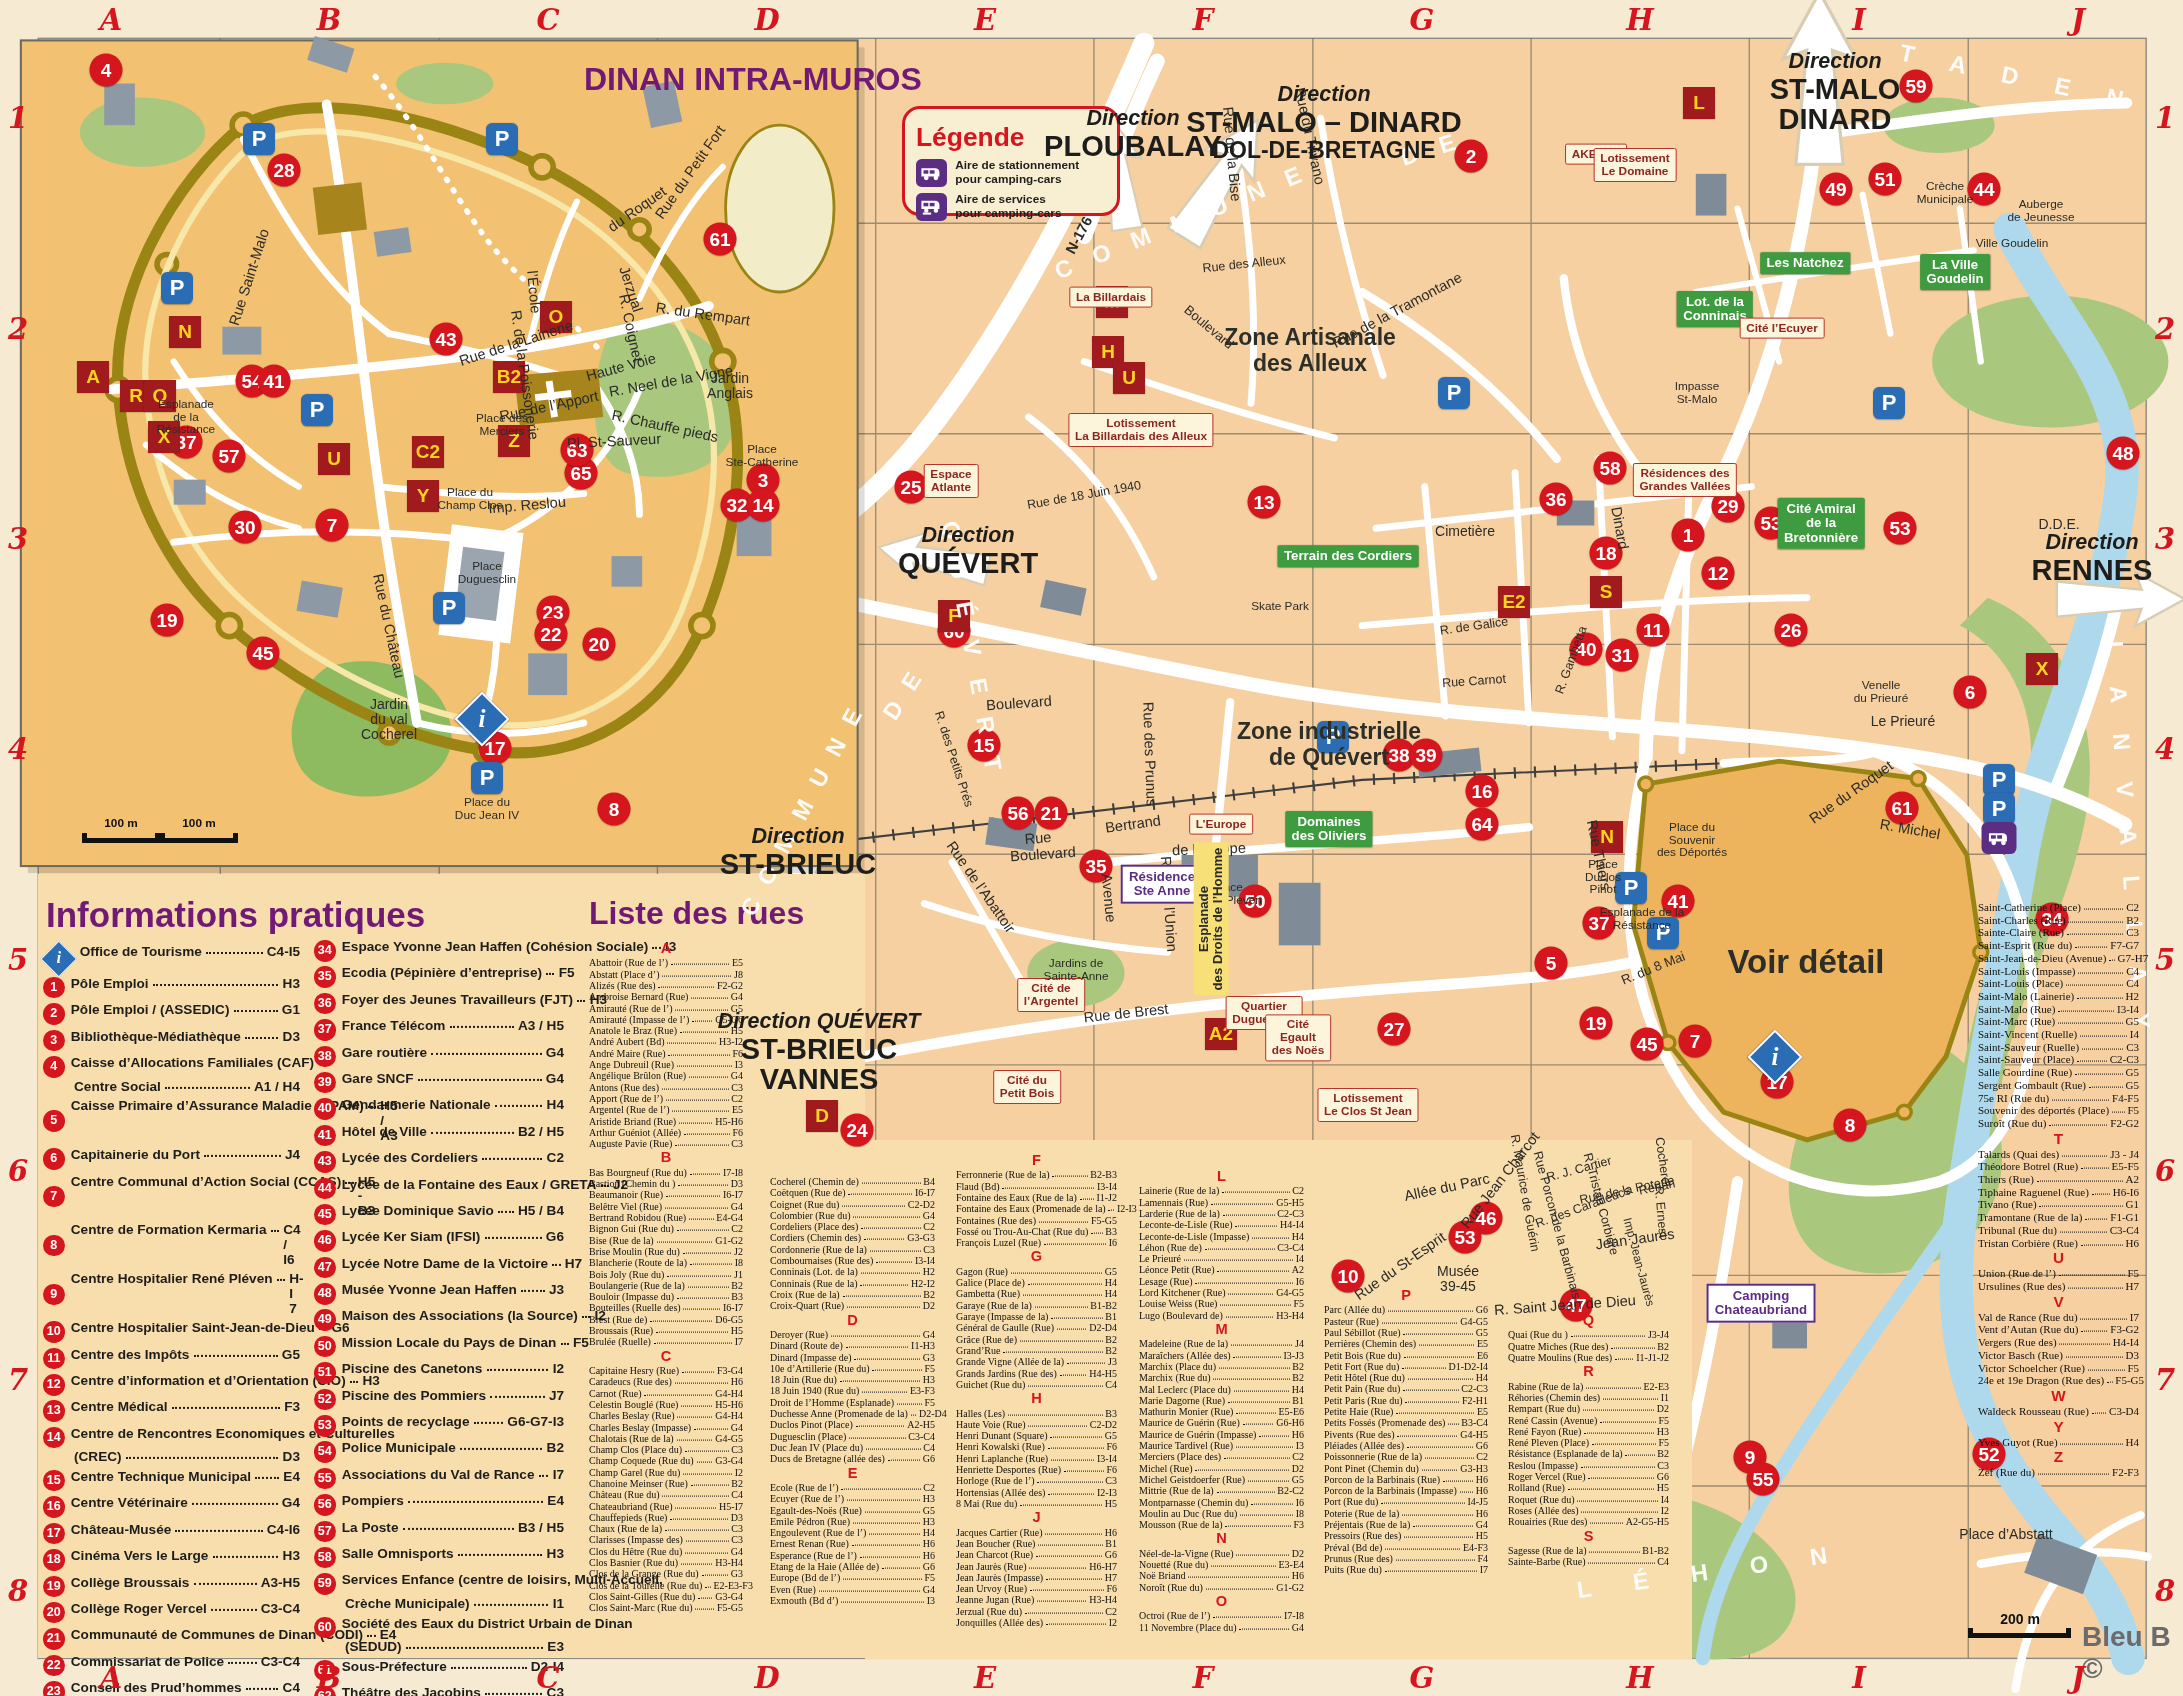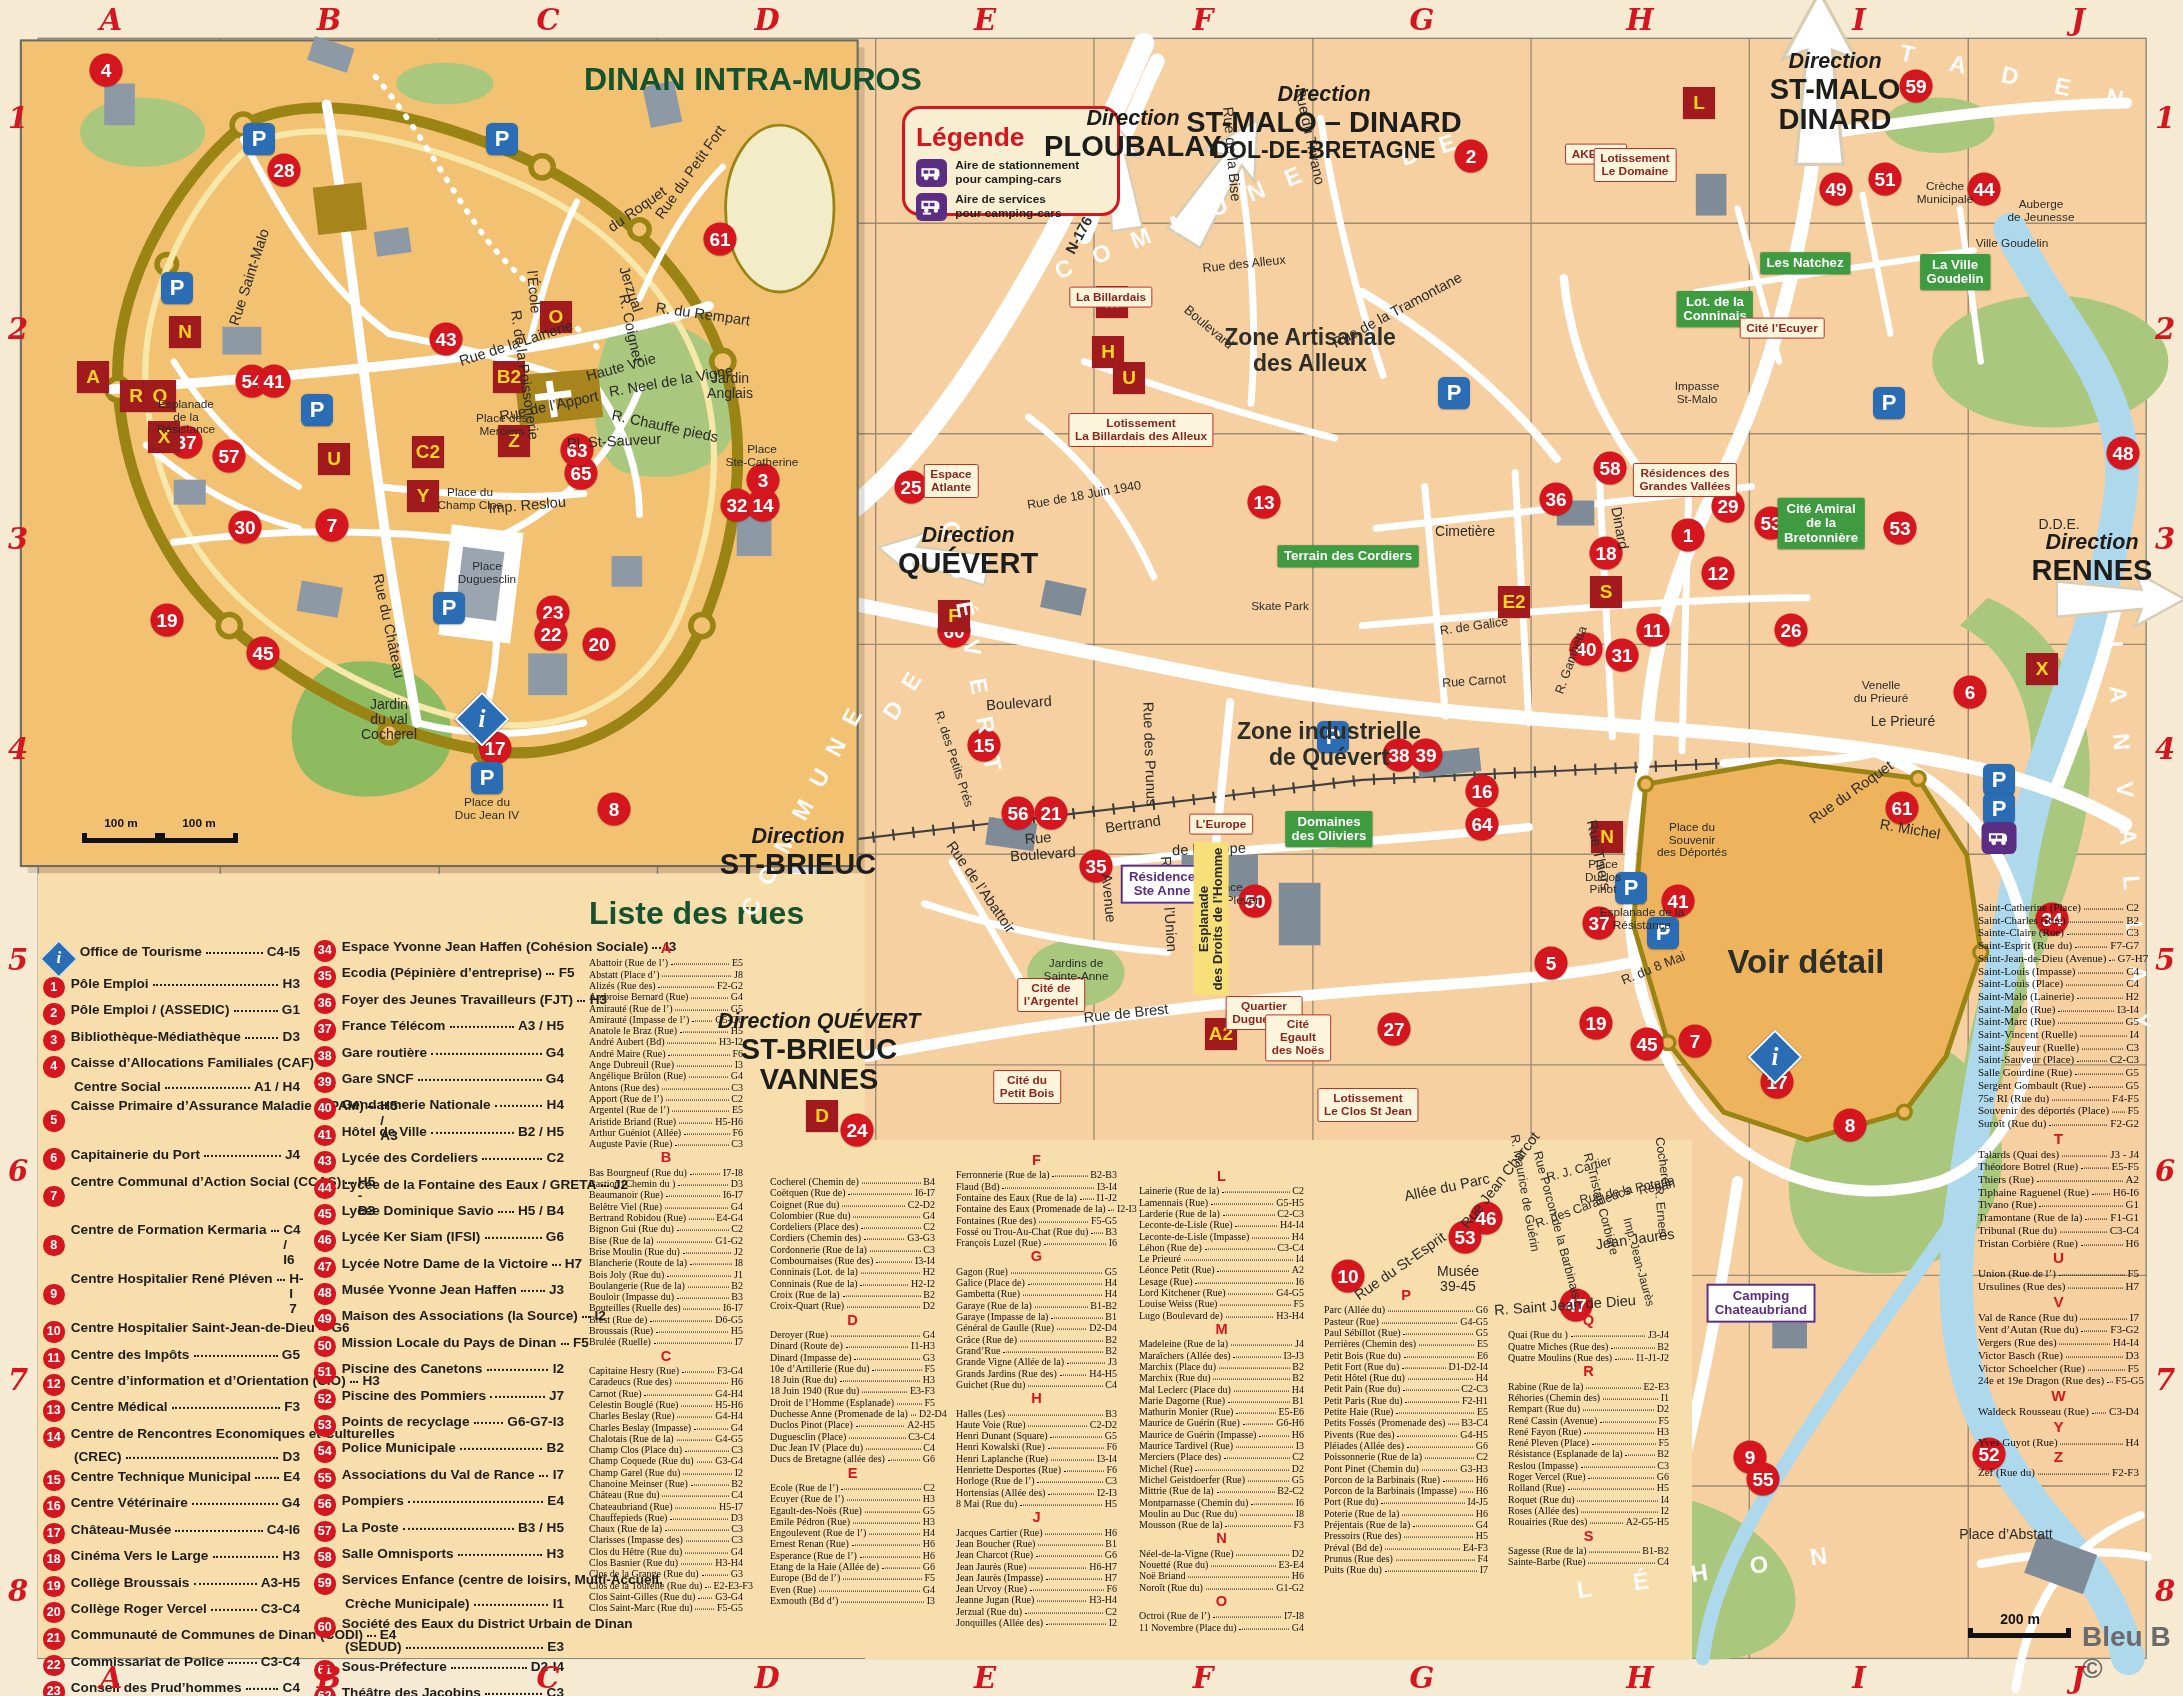--- a/index.html
+++ b/index.html
@@ -34,21 +34,21 @@
   .place.gw{background:#3f9b40;color:#fff;font:700 13.2px/1.1 "Liberation Sans",sans-serif;padding:3.5px 6.3px;border-radius:2.1px;box-shadow:0 0.7px 1.4px rgba(0,0,0,.3);}
   .place.wb{background:#fdf4dc;color:#8c2620;font:700 11.8px/1.12 "Liberation Sans",sans-serif;padding:2.8px 5.6px;border:1.4px solid #b5342a;border-radius:2.1px;}
   .place.pb{background:#fff;color:#5c2e83;font:700 13.2px/1.1 "Liberation Sans",sans-serif;padding:2.8px 6.3px;border:2.1px solid #5c2e83;}
   .place.yb{background:#f6e077;color:#2b2b28;font:700 13.2px/1.1 "Liberation Sans",sans-serif;padding:2.8px 4.9px;}
   .commune{position:absolute;white-space:pre;color:#ffffff;font:700 23.6px "Liberation Sans",sans-serif;opacity:.95;}
   .direction{position:absolute;text-align:center;transform:translate(-50%,0);}
   .direction .pre{font:italic 700 21.5px "Liberation Sans",sans-serif;color:#1d1d1b;}
   .direction .main{font:800 29px/1.05 "Liberation Sans",sans-serif;color:#1d1d1b;white-space:pre;}
   .direction .sub{font:800 23px "Liberation Sans",sans-serif;color:#1d1d1b;}
   
-  .bigred{position:absolute;color:#14532d;font:800 35px "Liberation Sans",sans-serif;}
+  .bigred{position:absolute;color:#701a75;font:800 35px "Liberation Sans",sans-serif;}
   .legend{position:absolute;left:902px;top:106px;width:218px;height:110px;background:#f8efd3;
           border:3.5px solid #d6161e;border-radius:18px;padding:13px 11px;box-sizing:border-box;}
   .legend h2{margin:0 0 5.6px;color:#d6161e;font:800 26.4px "Liberation Sans",sans-serif;}
   .legend .li{display:flex;align-items:center;margin-bottom:6.3px;}
   .legend .li .txt{font:700 11.8px/1.15 "Liberation Sans",sans-serif;margin-left:8.3px;white-space:pre;}
   .legend .cbx{width:31px;height:28px;background:#5c2e83;border-radius:5.6px;flex:0 0 auto;display:flex;align-items:center;justify-content:center;}
   .info-item{display:flex;align-items:baseline;margin-bottom:4.9px;font:700 13.6px/1.08 "Liberation Sans",sans-serif;}
   .info-item .num{flex:0 0 auto;width:21.5px;height:21.5px;border-radius:50%;background:#d6161e;color:#fff;
                   font:700 12.5px/21.5px "Liberation Sans",sans-serif;text-align:center;margin-right:6.3px;align-self:center;}
   .info-item .idia{flex:0 0 auto;width:23.6px;height:23.6px;background:#2a6db5;transform:rotate(45deg);margin:1.4px 8.3px 0 2.8px;position:relative;border:1.4px solid #fff;align-self:center;}
@@ -282,20 +282,21 @@
           </svg>
       </span>
       <span class="txt">Aire de services
 pour camping-cars</span>
     </div>
   </div>
 
   <div class="abs" style="left:38px;top:874px;width:827px;height:784px;background:#f8ddad;"></div>
   <div class="abs" style="left:865px;top:1140px;width:827px;height:519px;background:#f8ddad;"></div>
 
+  <div class="abs bigred" style="left:46px;top:895px;">Informations pratiques</div>
   <div class="abs bigred" style="left:589px;top:895px;font-size:32px;">Liste des rues</div>
 
   <div id="layer-map" class="abs" style="left:0;top:0;width:2183px;height:1696px;">
       <div class="circle" style="left: 1916px; top: 86px;">59</div>
       <div class="circle" style="left: 1471px; top: 156px;">2</div>
       <div class="circle" style="left: 1836px; top: 189px;">49</div>
       <div class="circle" style="left: 1885px; top: 179px;">51</div>
       <div class="circle" style="left: 1984px; top: 189px;">44</div>
       <div class="circle" style="left: 2123px; top: 453px;">48</div>
       <div class="circle" style="left: 911px; top: 487px;">25</div>

